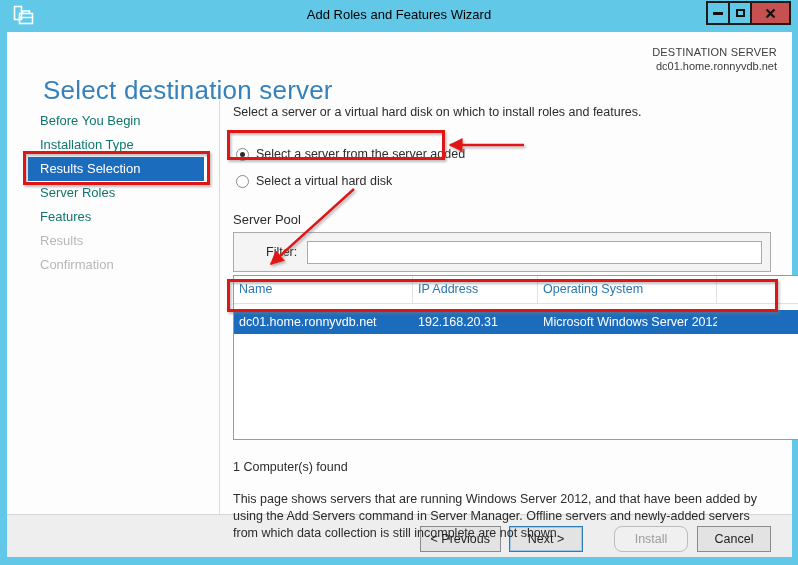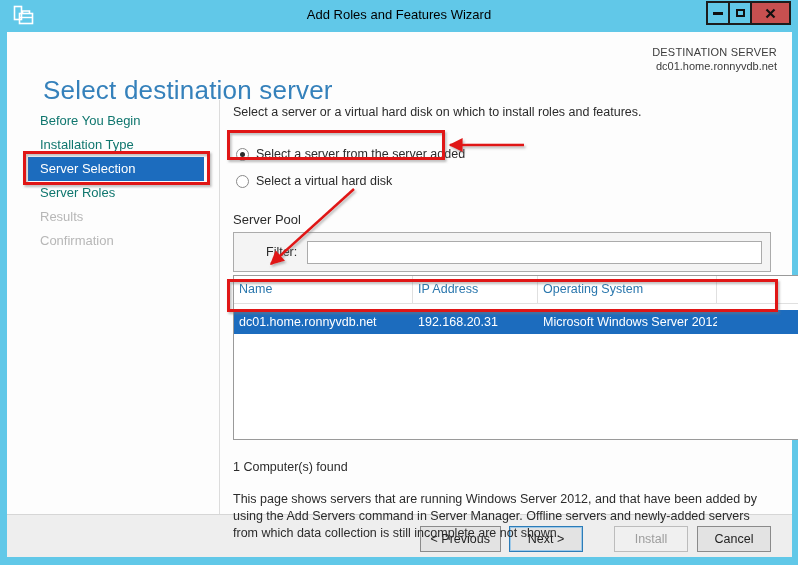--- a/index.html
+++ b/index.html
@@ -110,21 +110,21 @@
     display:flex; align-items:center; justify-content:flex-end; padding-right:21px;
   }
   .btn {
     height:26px; min-width:74px; padding:0 10px; font-size:12.5px;
     font-family:"Liberation Sans", sans-serif; color:#1e1e1e;
     background:#e3e3e3; border:1px solid #8a8a8a; cursor:default;margin-top:6px;
   }
   .btn.default { border:1px solid #2c7cb8; box-shadow:0 0 0 1px #9ec9e8 inset; }
   .btn.disabled { background:#f0f0f0; border:1px solid #bcbcbc; color:#9d9d9d; }
   .btn + .btn { margin-left:8px; }
-  .btn.gap-large { margin-left:31px; }
+  .btn.gap-large { margin-left:31px;border-radius:8px; }
   .btn.gap-small { margin-left:9px; }
 
   
   .annotations {
     position:absolute; left:0; top:0; width:798px; height:565px;
     pointer-events:none; z-index:50;
   }
 </style>
 </head>
 <body>
@@ -162,22 +162,23 @@
         <div class="dest-label">DESTINATION SERVER</div>
         <div class="dest-value">dc01.home.ronnyvdb.net</div>
       </div>
     </div>
 
     <div class="wiz-body">
 
       <div class="sidebar">
         <div class="nav-item">Before You Begin</div>
         <div class="nav-item">Installation Type</div>
-        <div class="nav-item selected">Server Selection</div>
+        <div class="nav-item selected">Results Selection</div>
         <div class="nav-item">Server Roles</div>
+        <div class="nav-item">Features</div>
         <div class="nav-item disabled">Results</div>
         <div class="nav-item disabled">Confirmation</div>
       </div>
 
       <div class="content">
         <div class="intro">Select a server or a virtual hard disk on which to install roles and features.</div>
 
         <div class="radio-row first">
           <span class="radio-dot checked"></span>
           <span>Select a server from the server added</span>

